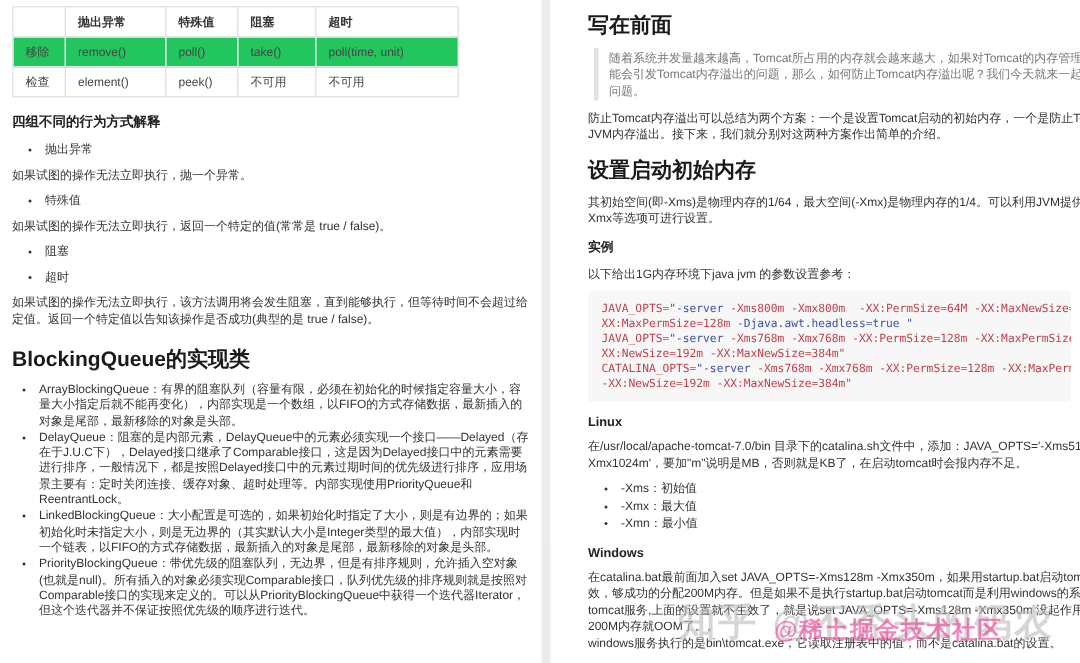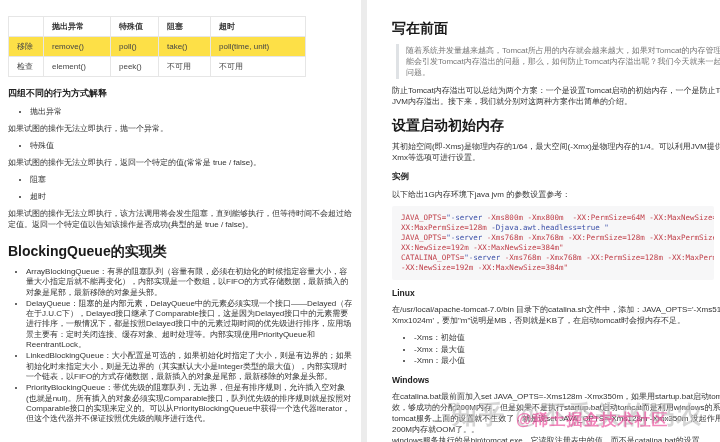--- a/index.html
+++ b/index.html
@@ -4,21 +4,21 @@
 <style>
   * { margin: 0; padding: 0; box-sizing: border-box; }
   html, body { width: 720px; height: 442px; }
   body {
     position: relative;
     overflow: hidden;
     background: #ffffff;
     font-family: "Liberation Sans", "DejaVu Sans", sans-serif;
     color: #2c2c2c;
   }
-  .page { position: absolute; top: 12px; height: 362px; background: #ffffff; }
+  .page { position: absolute; top: 0; height: 362px; background: #ffffff; }
   .page-left  { left: 0; width: 361px; padding: 4px 8px 0 8px; }
   .page-right { left: 367px; width: 400px; padding: 6px 0 0 25px; }
   .page-right .content { width: 385px; }
   .divider {
     position: absolute; left: 361px; top: 0; width: 6px; height: 442px;
     background: #ececec;
   }
 
   
   table.methods {
@@ -27,21 +27,21 @@
     color: #444;
   }
   table.methods th, table.methods td {
     border: 1px solid #e6e6e6;
     padding: 4px 8px;
     text-align: left;
     font-weight: normal;
     white-space: nowrap;
   }
   table.methods thead th { font-weight: bold; color: #333; }
-  table.methods tr.striped td { background: #fde047; margin-top: 17px; }
+  table.methods tr.striped td { background: #22c55e; margin-top: 17px; }
   .col-label { width: 35px; }
   .col-a { width: 67px; }
   .col-b { width: 48px; }
   .col-c { width: 52px; }
   .col-d { width: 95px; }
 
   .h4 { font-size: 9px; font-weight: bold; color: #222; margin: 10px 0 2px 0; }
   ul.term-list { list-style: disc; margin: 6px 0 0 22px; font-size: 8px; color: #333; }
   ul.term-list li { line-height: 11px; }
   p.desc { font-size: 8px; line-height: 11px; color: #333; margin-top: 6px; }

